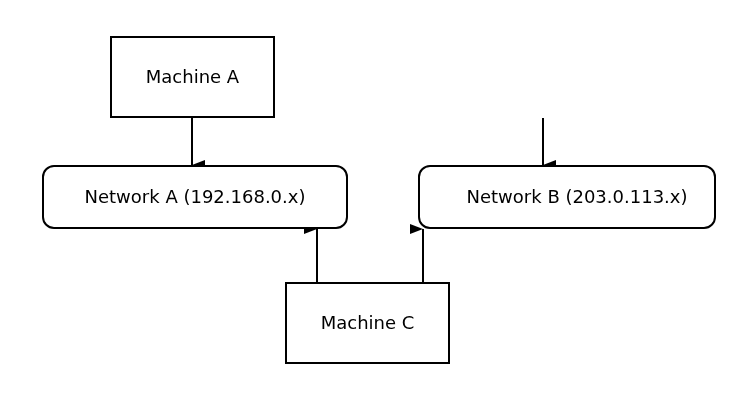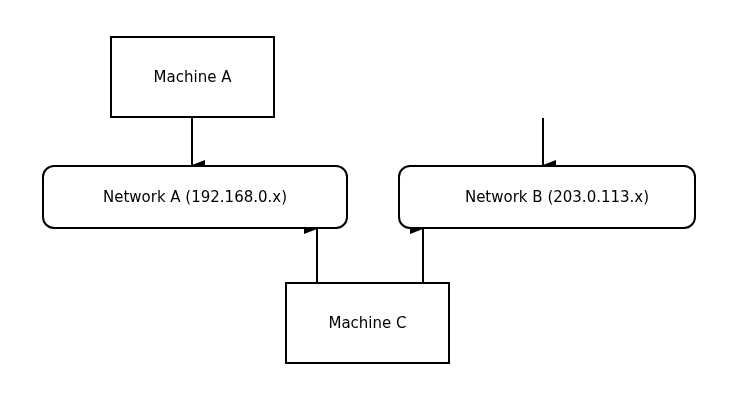--- a/index.html
+++ b/index.html
@@ -25,21 +25,21 @@
   }
   .node {
     position: absolute;
     box-sizing: border-box;
     background: #ffffff;
     border: 2px solid #000000;
     display: flex;
     align-items: center;
     justify-content: center;
     color: #000000;
-    font-size: 15px;
+    font-size: 18px;
     line-height: 1.2;
     text-align: center;
     white-space: nowrap;
   }
   .node.machine  { border-radius: 0; }
   .node.network  { border-radius: 12px; }
   .node-label { display: block; }
 </style>
 </head>
 <body>
@@ -67,21 +67,21 @@
 
   <div class="node machine" style="left:110px; top:36px; width:165px; height:82px;">
     <span class="node-label">Machine A</span>
   </div>
 
 
   <div class="node network" style="left:42px; top:165px; width:306px; height:64px;">
     <span class="node-label">Network A (192.168.0.x)</span>
   </div>
 
-  <div class="node network" style="left:398px; top:165px; width:298px; height:64px;padding-left:20px;">
+  <div class="node network" style="left:418px; top:165px; width:298px; height:64px;padding-left:20px;">
     <span class="node-label">Network B (203.0.113.x)</span>
   </div>
 
   <div class="node machine" style="left:285px; top:282px; width:165px; height:82px;">
     <span class="node-label">Machine C</span>
   </div>
 
 </div>
 
 </body></html>

